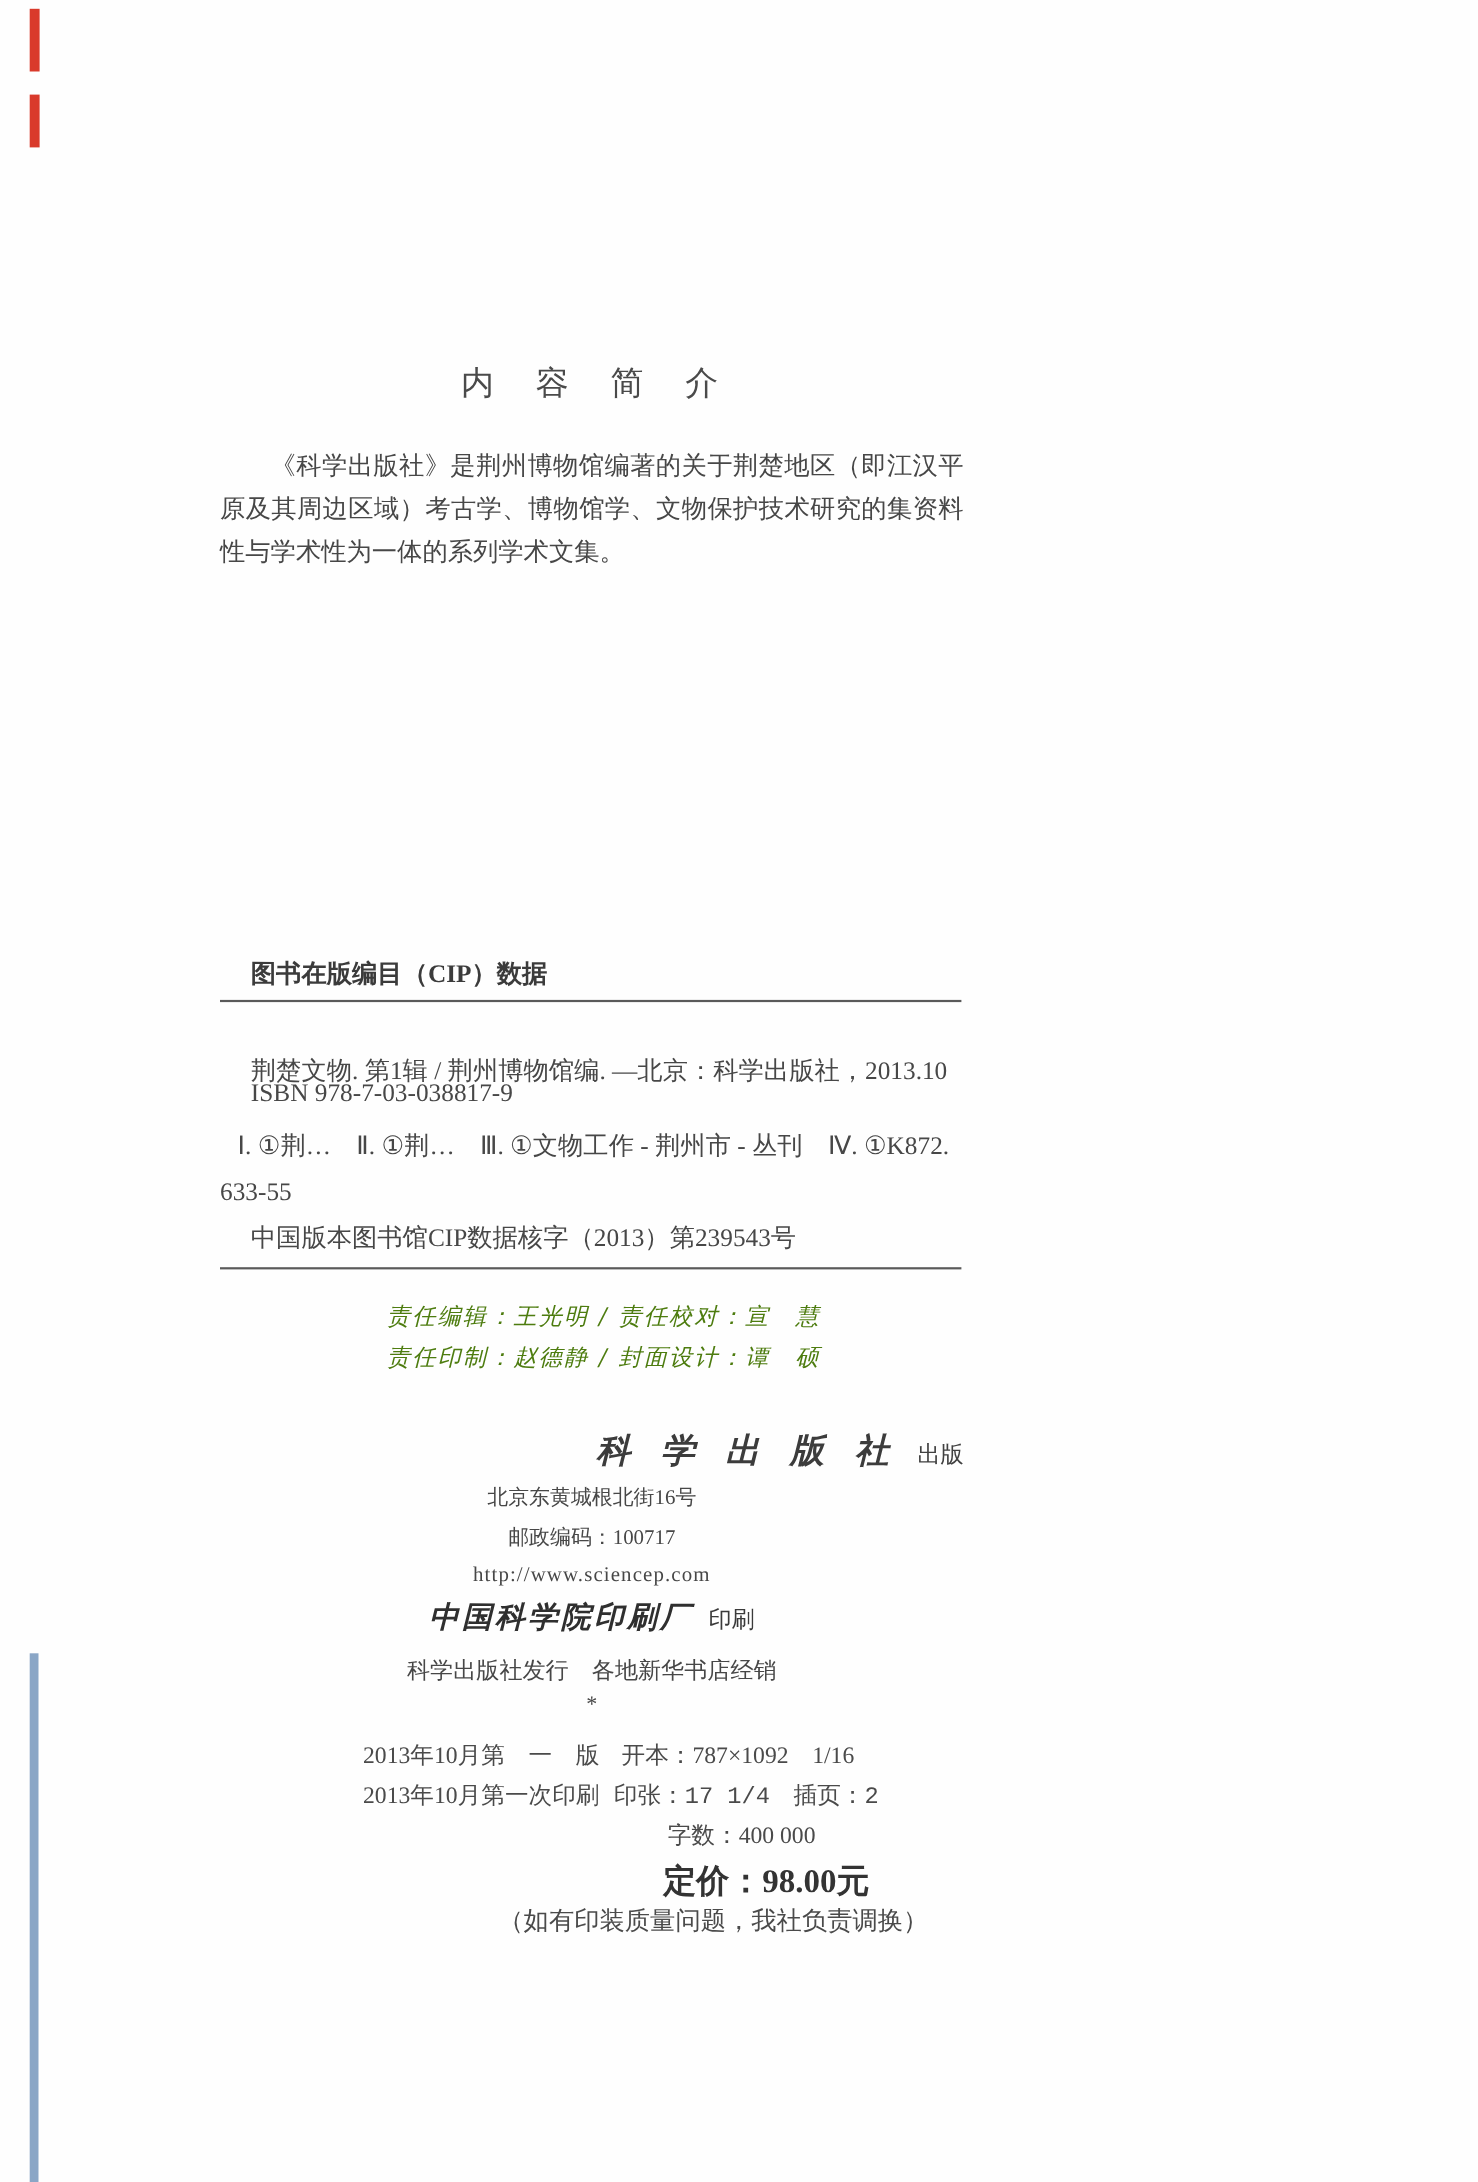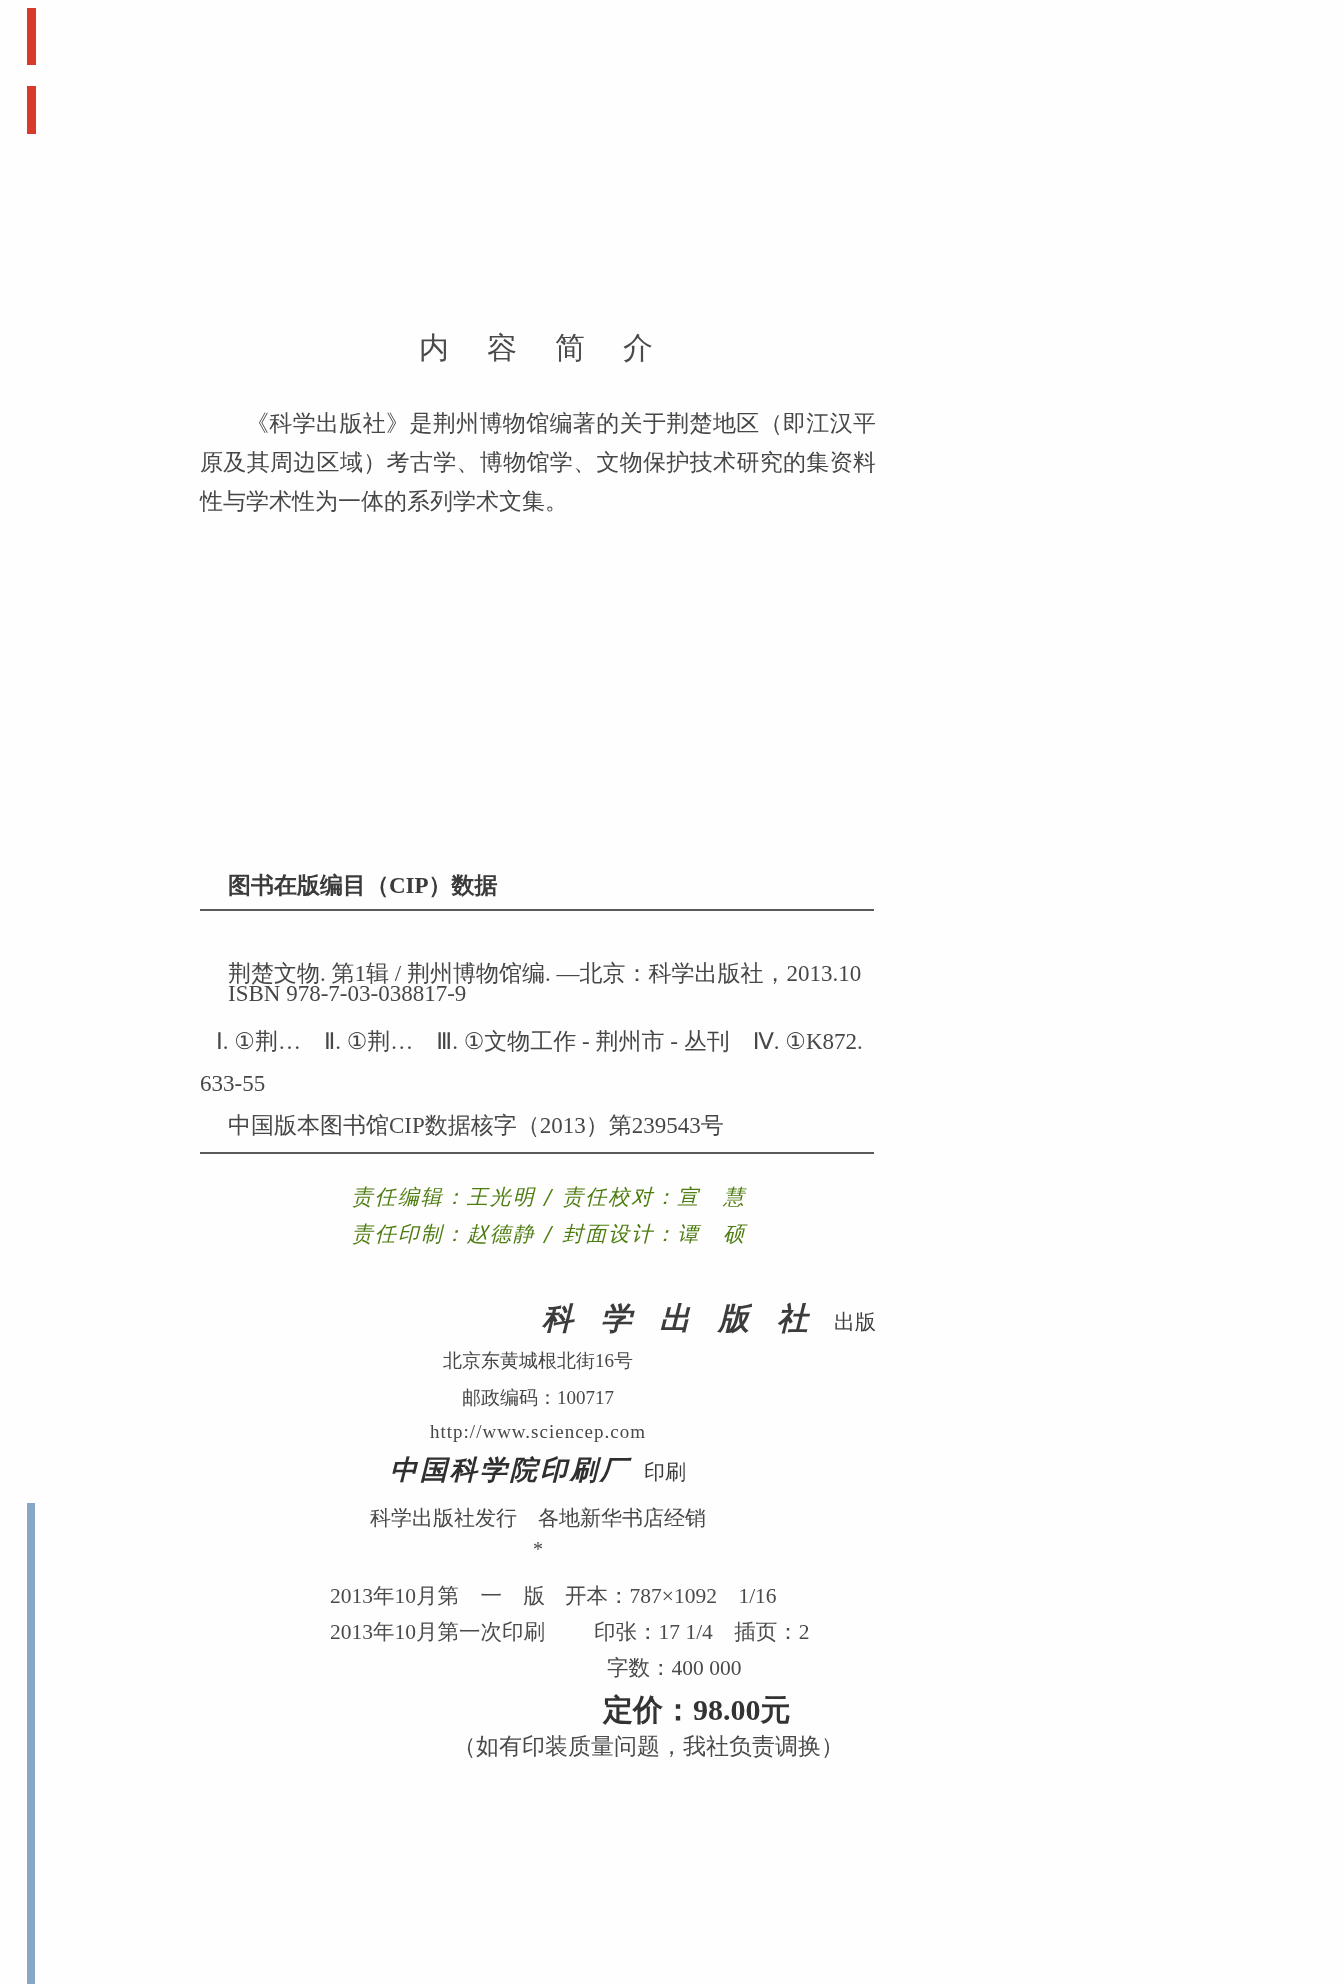--- a/index.html
+++ b/index.html
@@ -61,21 +61,21 @@
   .printer-name{font-size:27px;font-weight:bold;font-style:italic;letter-spacing:3px;color:#2f2f2f;}
   .printer-suffix{font-size:21px;margin-left:14px;font-style:normal;}
   .imprint-distribution{top:1504px;font-size:21px;}
   .imprint-star{top:1538px;font-size:20px;}
 
   
   .ed{font-size:21.5px;color:#4a4a4a;white-space:nowrap;}
   .ed-left1{left:330px;top:1581px;}
   .ed-right1{left:565px;top:1581px;}
   .ed-left2{left:330px;top:1617px;}
-  .ed-right2{left:594px;top:1617px;}
+  .ed-right2{left:558px;top:1617px;font-family:Liberation Mono, monospace;}
   .ed-words{left:607px;top:1653px;}
   .ed-price{left:603px;top:1690px;font-size:30px;font-weight:bold;color:#333;}
   .ed-note{left:453px;top:1731px;font-size:23px;}
 </style>
 </head>
 <body>
 
 <div class="red-mark m1"></div>
 <div class="red-mark m2"></div>
 <div class="blue-strip"></div>

